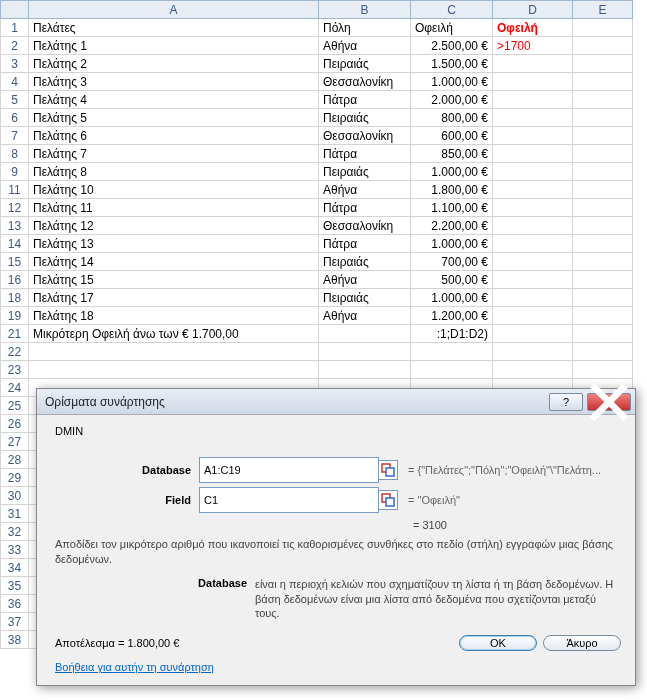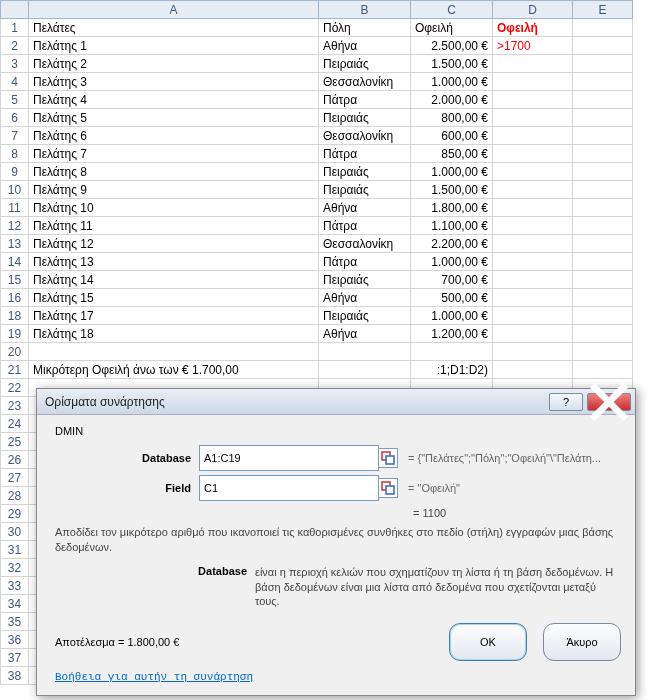--- a/index.html
+++ b/index.html
@@ -75,21 +75,21 @@
     display: flex; align-items: center; justify-content: center;
     font-size: 11px;
     background: linear-gradient(#f7f9fd,#d7dfeb);
   }
   .winbtn.close {
     background: linear-gradient(#f08080, #c83030);
     color: #fff; font-weight: bold;
     width: 44px;
   }
   .dlg-body { padding: 8px 14px 12px 14px; }
-  .func-name { margin: 2px 0 8px 4px; }
+  .func-name { margin: 2px 0 20px 4px; }
   .arg-row { display: flex; align-items: center; margin-bottom: 4px; }
   .arg-label { width: 148px; text-align: right; font-weight: bold; padding-right: 8px; }
   .arg-input {
     width: 180px; height: 20px;
     border: 1px solid #7a9ac0;
     background: #fff;
     padding: 12px 4px;
     font-size: 11px;
   }
   .range-btn {
@@ -102,29 +102,29 @@
   .range-btn svg { width: 14px; height: 14px; }
   .arg-result { margin-left: 10px; color: #666; }
   .calc-result { text-align: left; padding-left: 362px; margin: 6px 0; color: #444; }
   .description { color: #444; margin: 4px 4px 10px 4px; line-height: 1.35; }
   .arg-desc { display: flex; margin: 4px 4px 14px 4px; }
   .arg-desc .lbl { width: 200px; text-align: right; font-weight: bold; padding-right: 8px; }
   .arg-desc .txt { flex:1; color:#444; line-height:1.35; }
   .bottom-row { display: flex; align-items: center; margin-top: 8px; }
   .result-text { flex: 1; padding-left: 4px; }
   .dlg-btn {
-    width: 78px; height: 38px;
+    width: 78px; height: 16px;
     border: 1px solid #7a8aa0; border-radius: 11px;
     background: linear-gradient(#fdfdfe,#e3e8f0);
-    margin-left: 16px;
+    margin-left: 6px;
     font-size: 11px;
     cursor: pointer;
   }
   .dlg-btn.primary { border: 1px solid #3c7fb1; box-shadow: 0 0 0 1px #a6d0ec inset; }
-  .help-link { color: #0066cc; text-decoration: underline; margin: 10px 0 0 4px; display:inline-block; cursor:pointer;font-family:Liberation Mono, monospace; }
+  .help-link { color: #0066cc; text-decoration: underline; margin: 10px 0 0 4px; display:inline-block; cursor:pointer; }
 </style>
 </head>
 <body>
 
 <table class="sheet">
   <colgroup>
     <col style="width:28px">
       <col class="colA">
       <col class="colB">
       <col class="colC">
@@ -208,28 +208,20 @@
       </tr>
       <tr>
         <td class="rowhdr">9</td>
         <td>Πελάτης 8</td>
         <td>Πειραιάς</td>
         <td class="right">1.000,00 €</td>
         <td></td>
         <td></td>
       </tr>
       <tr>
-        <td class="rowhdr">10</td>
-        <td>Πελάτης 9</td>
-        <td>Πειραιάς</td>
-        <td class="right">1.500,00 €</td>
-        <td></td>
-        <td></td>
-      </tr>
-      <tr>
         <td class="rowhdr">11</td>
         <td>Πελάτης 10</td>
         <td>Αθήνα</td>
         <td class="right">1.800,00 €</td>
         <td></td>
         <td></td>
       </tr>
       <tr>
         <td class="rowhdr">12</td>
         <td>Πελάτης 11</td>
@@ -276,28 +268,20 @@
         <td>Πειραιάς</td>
         <td class="right">1.000,00 €</td>
         <td></td>
         <td></td>
       </tr>
       <tr>
         <td class="rowhdr">19</td>
         <td>Πελάτης 18</td>
         <td>Αθήνα</td>
         <td class="right">1.200,00 €</td>
-        <td></td>
-        <td></td>
-      </tr>
-      <tr>
-        <td class="rowhdr">20</td>
-        <td></td>
-        <td></td>
-        <td></td>
         <td></td>
         <td></td>
       </tr>
       <tr>
         <td class="rowhdr">21</td>
         <td>Μικρότερη Οφειλή άνω των € 1.700,00</td>
         <td></td>
         <td class="formula-cell">:1;D1:D2)</td>
         <td></td>
         <td></td>
@@ -472,21 +456,21 @@
       <div class="range-btn">
         <svg viewBox="0 0 14 14">
             <rect x="1" y="1" width="8" height="8" fill="none" stroke="#c33" stroke-width="1.5"></rect>
             <rect x="5" y="5" width="8" height="8" fill="#fff" stroke="#36c" stroke-width="1.5"></rect>
           </svg>
       </div>
       <div class="arg-result">= "Οφειλή"</div>
     </div>
 
 
-    <div class="calc-result">= 1100</div>
+    <div class="calc-result">= 3100</div>
     <div class="description">Αποδίδει τον μικρότερο αριθμό που ικανοποιεί τις καθορισμένες συνθήκες στο πεδίο (στήλη) εγγραφών μιας βάσης δεδομένων.</div>
 
     <div class="arg-desc">
       <div class="lbl">Database</div>
       <div class="txt">είναι η περιοχή κελιών που σχηματίζουν τη λίστα ή τη βάση δεδομένων. Η βάση δεδομένων είναι μια λίστα από δεδομένα που σχετίζονται μεταξύ τους.</div>
     </div>
 
     <div class="bottom-row">
       <div class="result-text">Αποτέλεσμα = 1.800,00 €</div>
       <button class="dlg-btn primary">OK</button>

